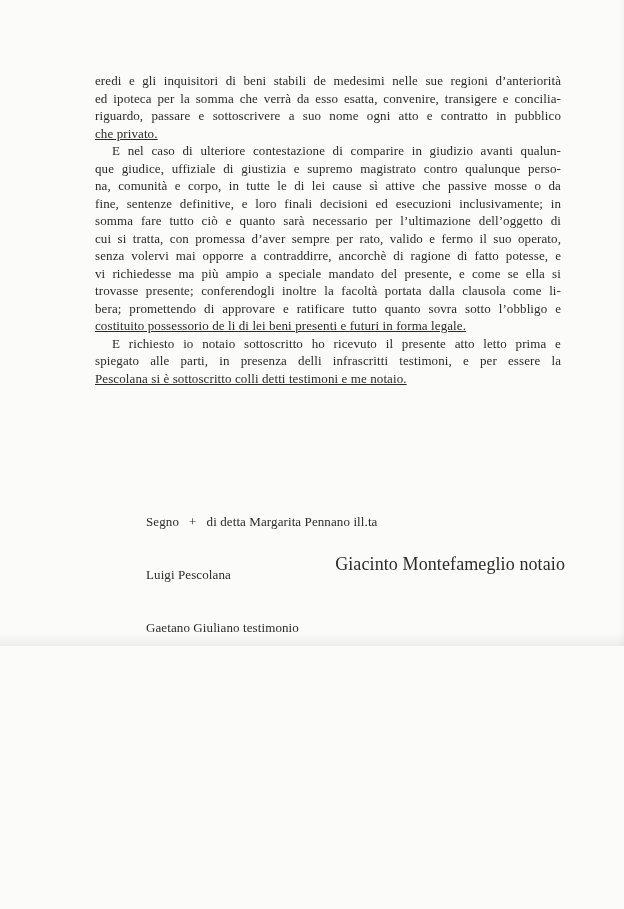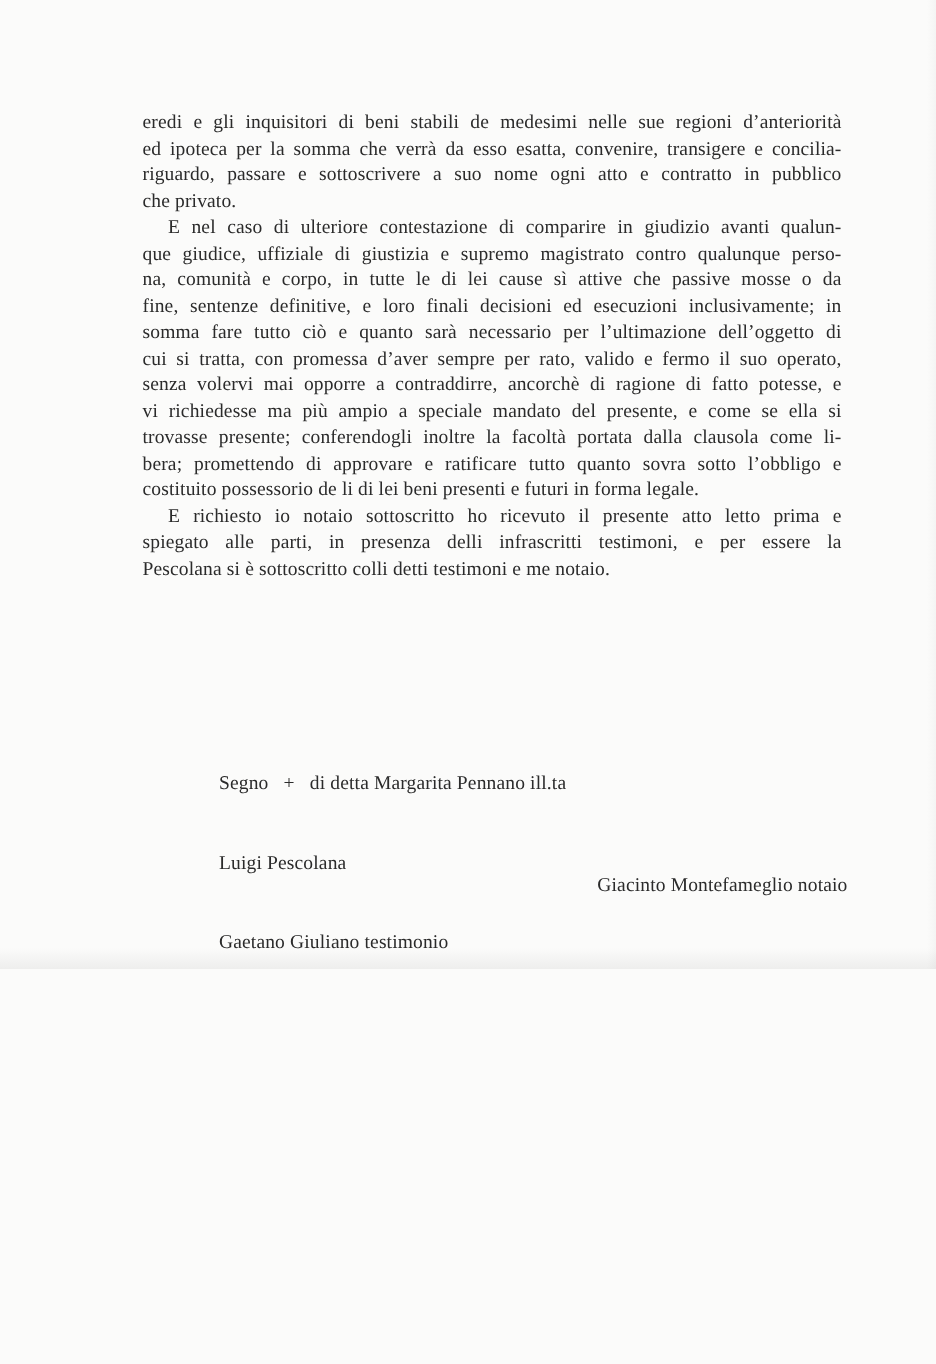--- a/index.html
+++ b/index.html
@@ -22,36 +22,35 @@
     line-height: 17.5px;
     letter-spacing: 0.1px;
   }
   .tline {
     text-align: justify;
     text-align-last: justify;
     text-justify: inter-word;
     white-space: normal;
   }
   .tline.indent { text-indent: 17px; }
-  .tline.end { text-align-last: left; }
+  .tline.end { text-align-last: left; text-decoration: underline; }
   .sig-block {
     position: absolute;
     left: 146px; top: 478px;
     font-size: 13px;
     line-height: 17.6px;
     letter-spacing: 0.1px;
     white-space: pre-wrap;
   }
   .notary-line {
     position: absolute;
     left: 95px; top: 554px; width: 470px;
-    font-size: 13px;
+    font-size: 18px;
     text-align: right;
     letter-spacing: 0.1px;
-    margin-top: 28px;
   }
   .page-number {
     position: absolute;
     left: 79px; top: 802px;
     font-size: 13.5px;
     letter-spacing: 0.3px;
   }
   .bottom-shade {
     position: absolute;
     left: 0; bottom: 0; width: 100%; height: 14px;

